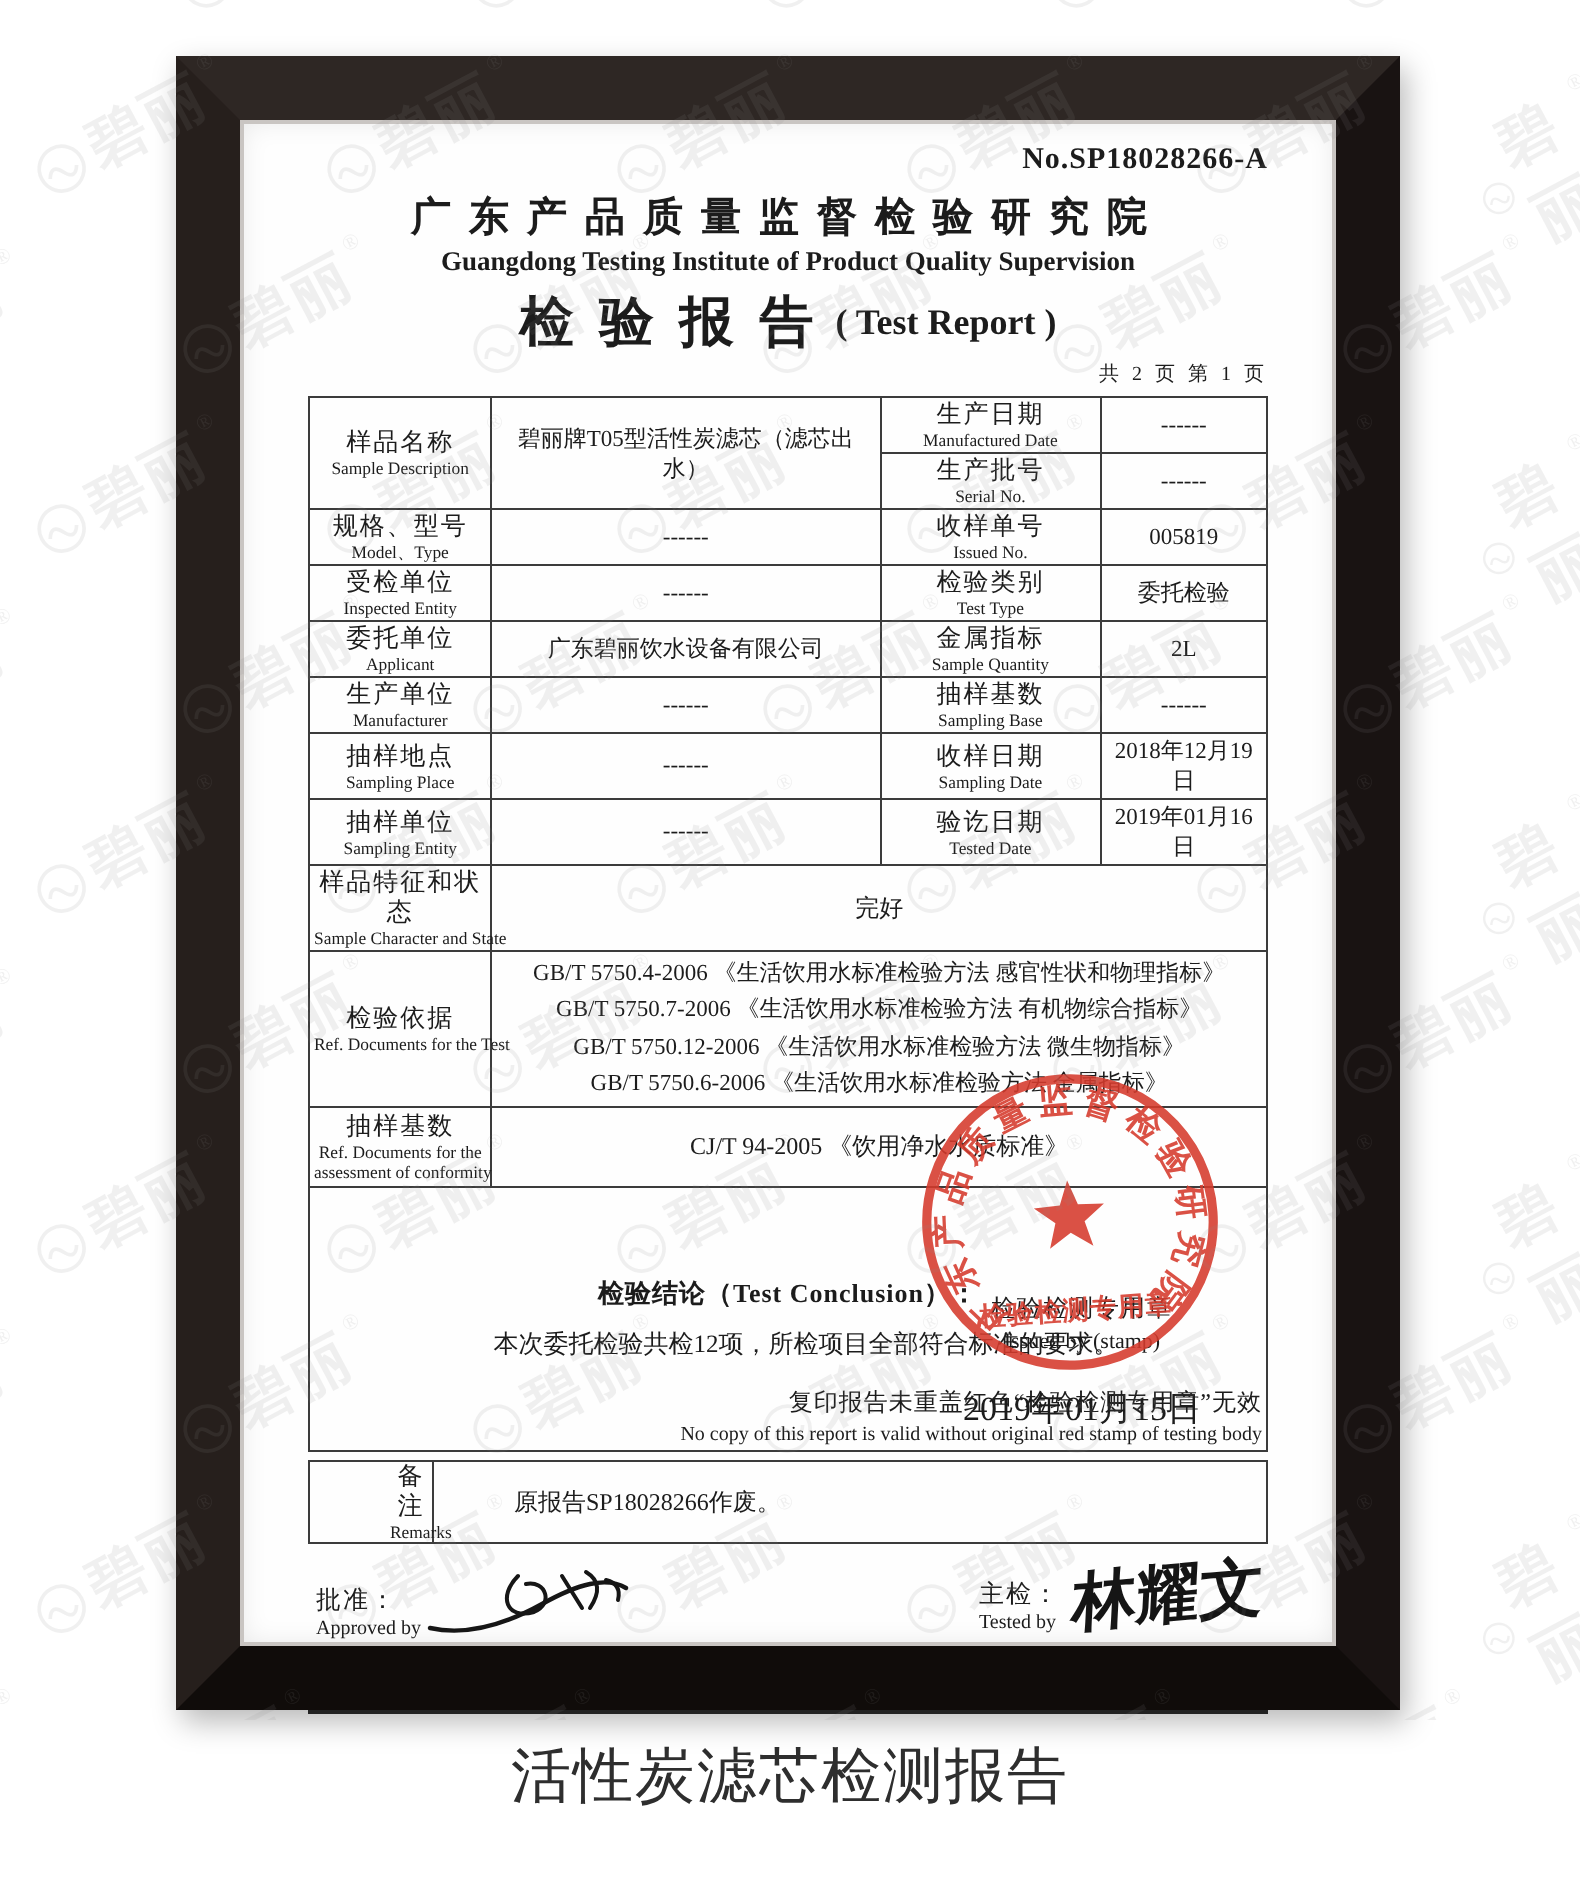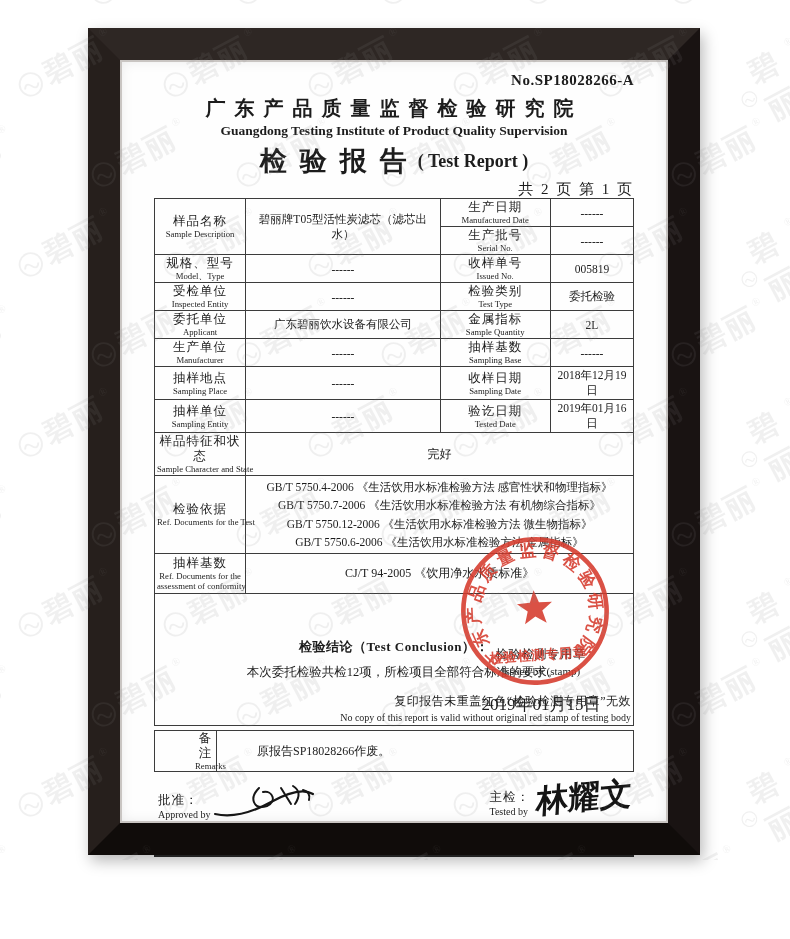--- a/index.html
+++ b/index.html
@@ -17,21 +17,21 @@
            box-shadow:inset 0 0 0 2px #c9c5c2, inset 0 0 14px rgba(0,0,0,0.10);
            padding:12px 34px 0 34px; }
 
   
   .report-no { text-align:right; font-weight:bold; font-size:15px; letter-spacing:0.5px; height:21px; }
   .inst-cn { text-align:center; font-size:20px; font-weight:bold; letter-spacing:9px; margin-top:2px; white-space:nowrap; }
   .inst-en { text-align:center; font-size:13.5px; font-weight:bold; margin-top:1px; }
   .title-row { text-align:center; margin-top:4px; height:34px; }
   .title-cn { display:inline-block; font-size:27px; font-weight:bold; letter-spacing:13px; vertical-align:middle; }
   .title-en { display:inline-block; font-size:18px; font-weight:bold; vertical-align:middle; margin-left:-6px; }
-  .page-info { text-align:right; font-size:15px; letter-spacing:2px; margin-top:3px; height:16px; }
+  .page-info { text-align:right; font-size:10px; letter-spacing:2px; margin-top:3px; height:16px; }
 
   
   table.main { width:100%; border-collapse:collapse; table-layout:fixed; margin-top:2px; }
   table.main td { border:1px solid #3c3c3c; vertical-align:middle; text-align:center; padding:1px 2px; }
   .lab .lcn { font-size:12.5px; line-height:15px; letter-spacing:1px; }
   .lab .len { font-size:8.7px; line-height:10px; white-space:nowrap; }
   td.val { font-size:11.5px; }
   td.val-left { text-align:left; padding-left:12px; font-size:12px; }
   tr.r { height:28px; }
   tr.r2 { height:28px; }
@@ -767,13 +767,14 @@
       <div class="wm" style="left: 520px; top: 855px;">
         <span class="wmt">碧丽</span>
         <span class="wmr">®</span>
       </div>
       <div class="wm" style="left: 665px; top: 855px;">
         <span class="wmt">碧丽</span>
         <span class="wmr">®</span>
       </div>
     </div>
 
+  <div class="caption">活性炭滤芯检测报告</div>
 </div>
 
 </body></html>

